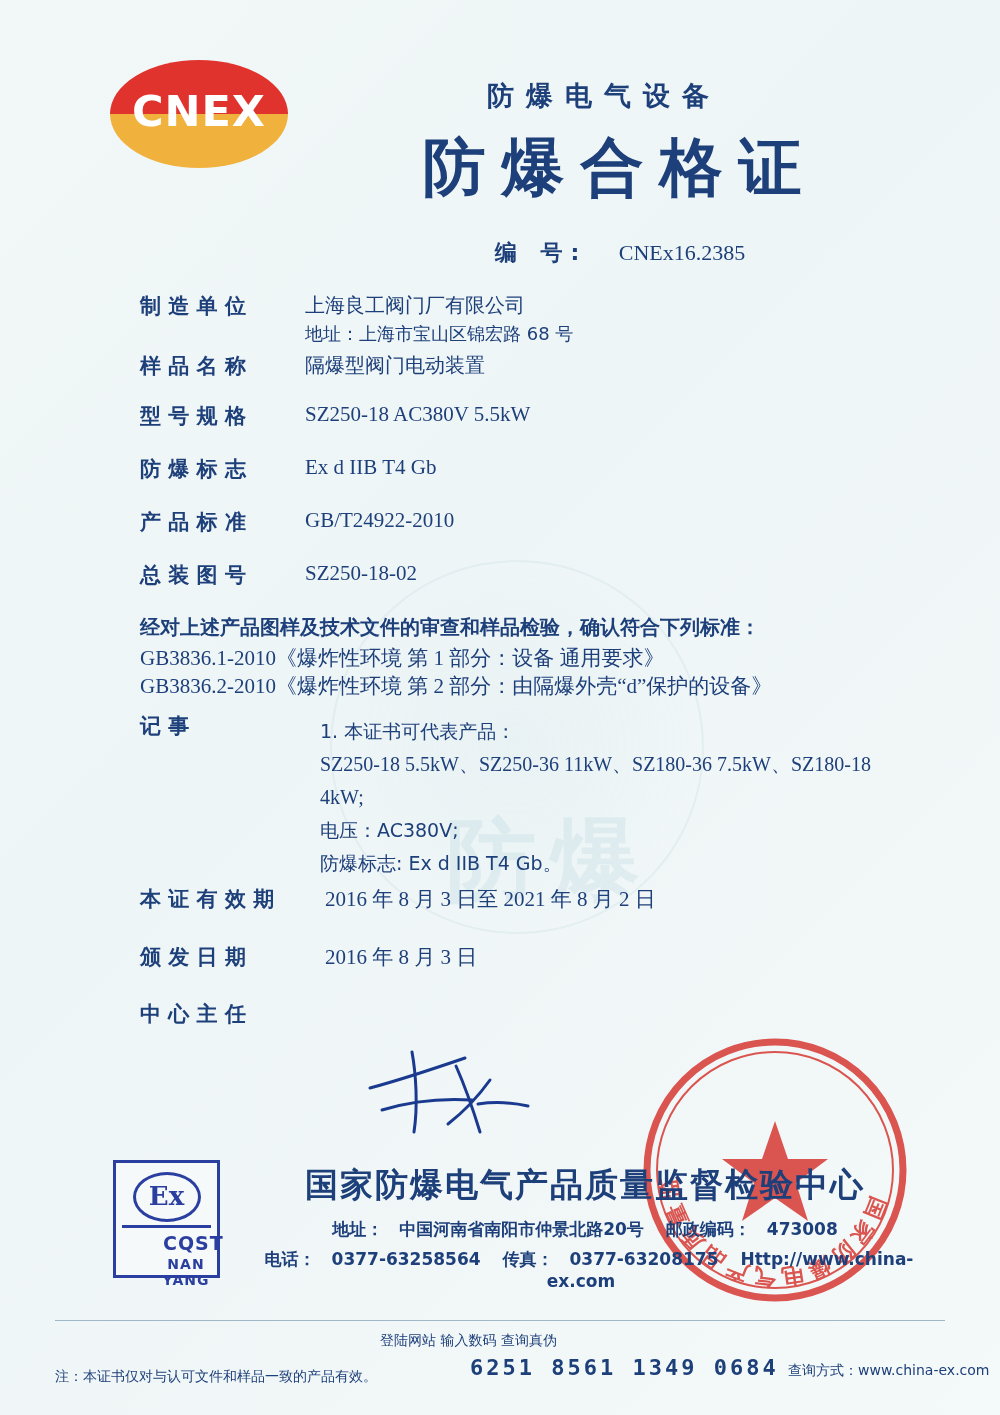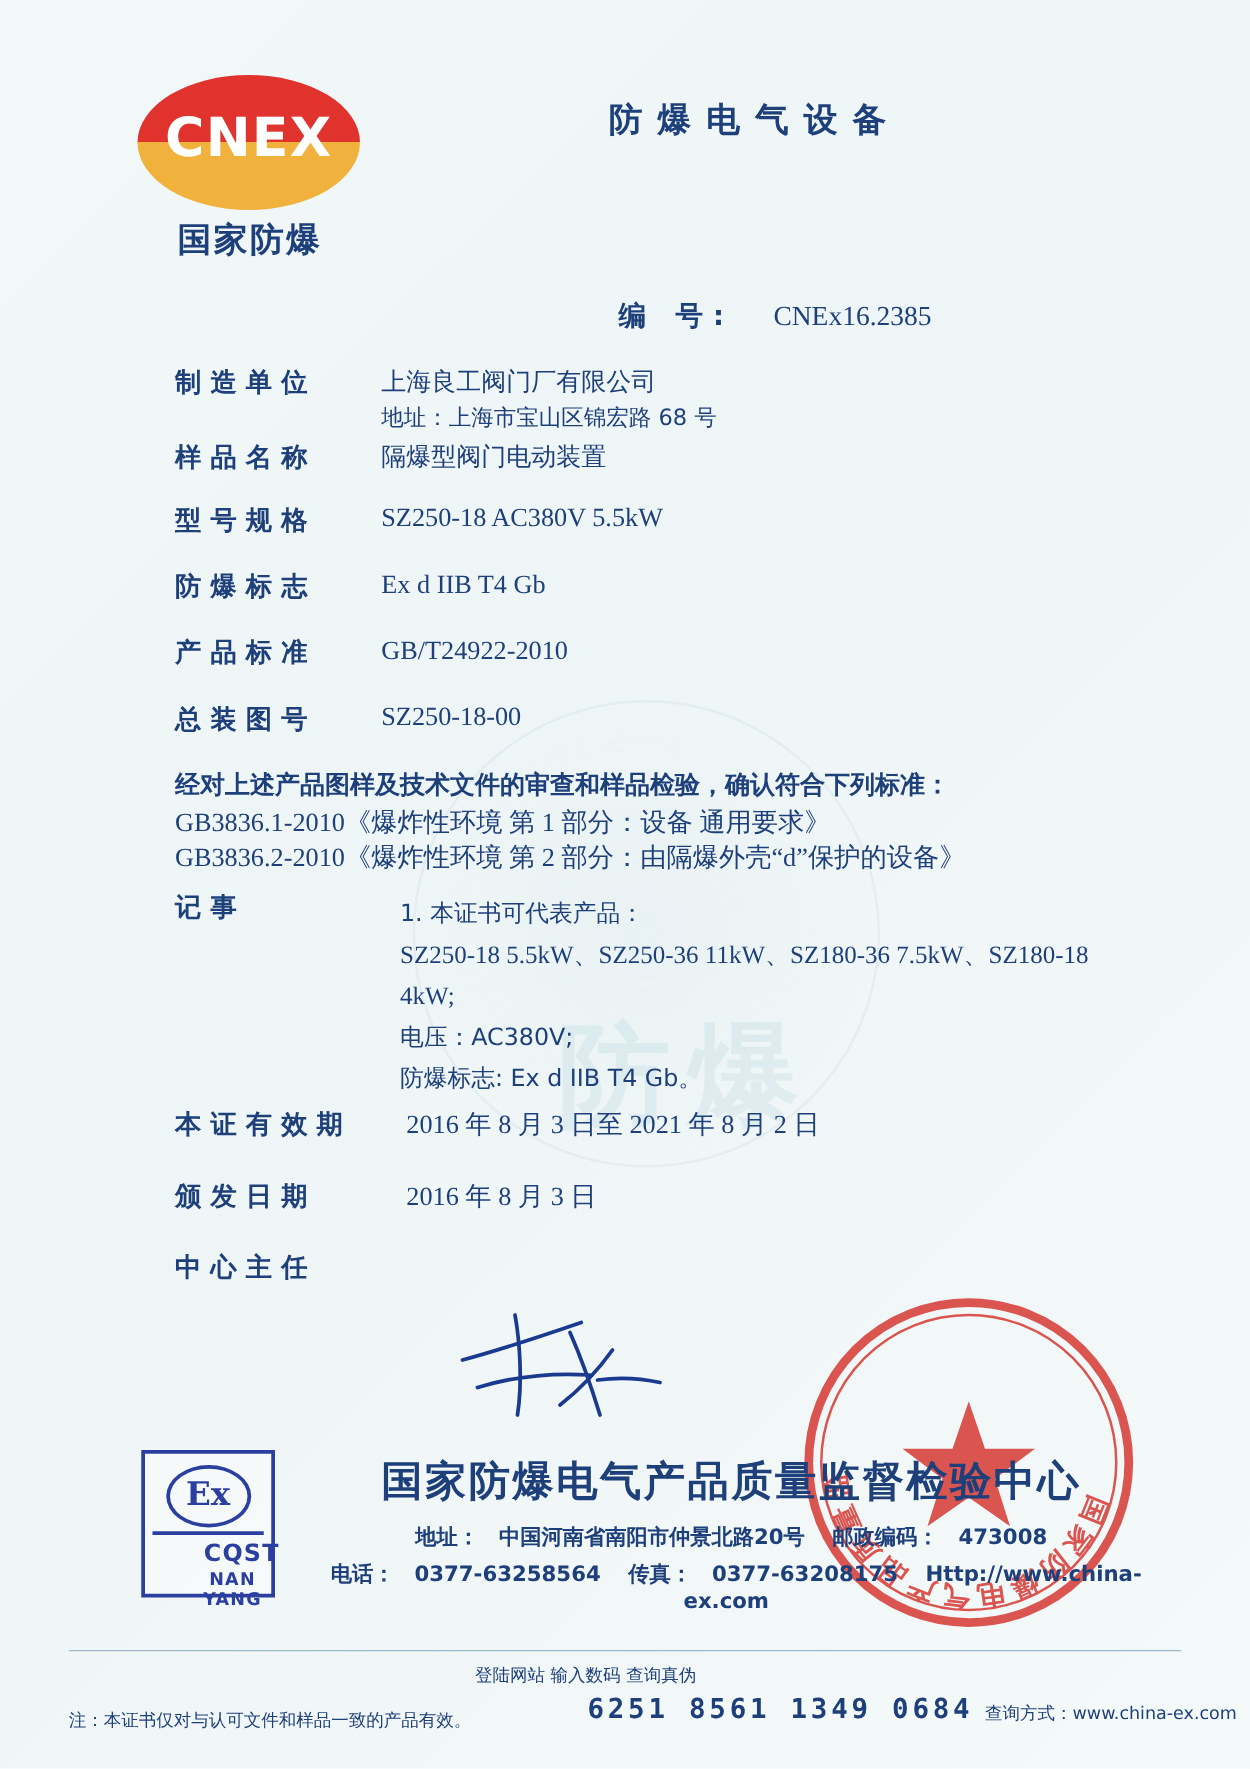--- a/index.html
+++ b/index.html
@@ -332,24 +332,24 @@
 
 <div id="page">
 
   <div class="watermark"></div>
   <div class="watermark-text">防爆</div>
 
   <div class="logo">
     <div class="logo-oval">
       <div class="cnex">CNEX</div>
     </div>
-    <div class="logo-sub">国家防爆</div>
   </div>
 
   <div class="title-small">防爆电气设备</div>
+  <div class="title-big">防爆合格证</div>
 
   <div class="cert-no">
     <span class="lbl">编 号:</span>
     <span class="val">CNEx16.2385</span>
   </div>
 
   <div class="field" style="left:140px; top:292px;">
     <div class="label">制 造 单 位</div>
     <div class="value">上海良工阀门厂有限公司</div>
     <div class="sub-value">地址：上海市宝山区锦宏路 68 号</div>
@@ -370,21 +370,21 @@
     <div class="value serif">Ex d IIB T4 Gb</div>
   </div>
 
   <div class="field" style="left:140px; top:508px;">
     <div class="label">产 品 标 准</div>
     <div class="value serif">GB/T24922-2010</div>
   </div>
 
   <div class="field" style="left:140px; top:561px;">
     <div class="label">总 装 图 号</div>
-    <div class="value serif">SZ250-18-00</div>
+    <div class="value serif">SZ250-18-02</div>
   </div>
 
   <div class="statement">经对上述产品图样及技术文件的审查和样品检验，确认符合下列标准：</div>
   <div class="std-line" style="top:644px;">GB3836.1-2010《爆炸性环境 第 1 部分：设备 通用要求》</div>
   <div class="std-line" style="top:672px;">GB3836.2-2010《爆炸性环境 第 2 部分：由隔爆外壳“d”保护的设备》</div>
 
   <div class="field" style="left:140px; top:712px;">
     <div class="label">记  事</div>
   </div>
   <div class="notes">

